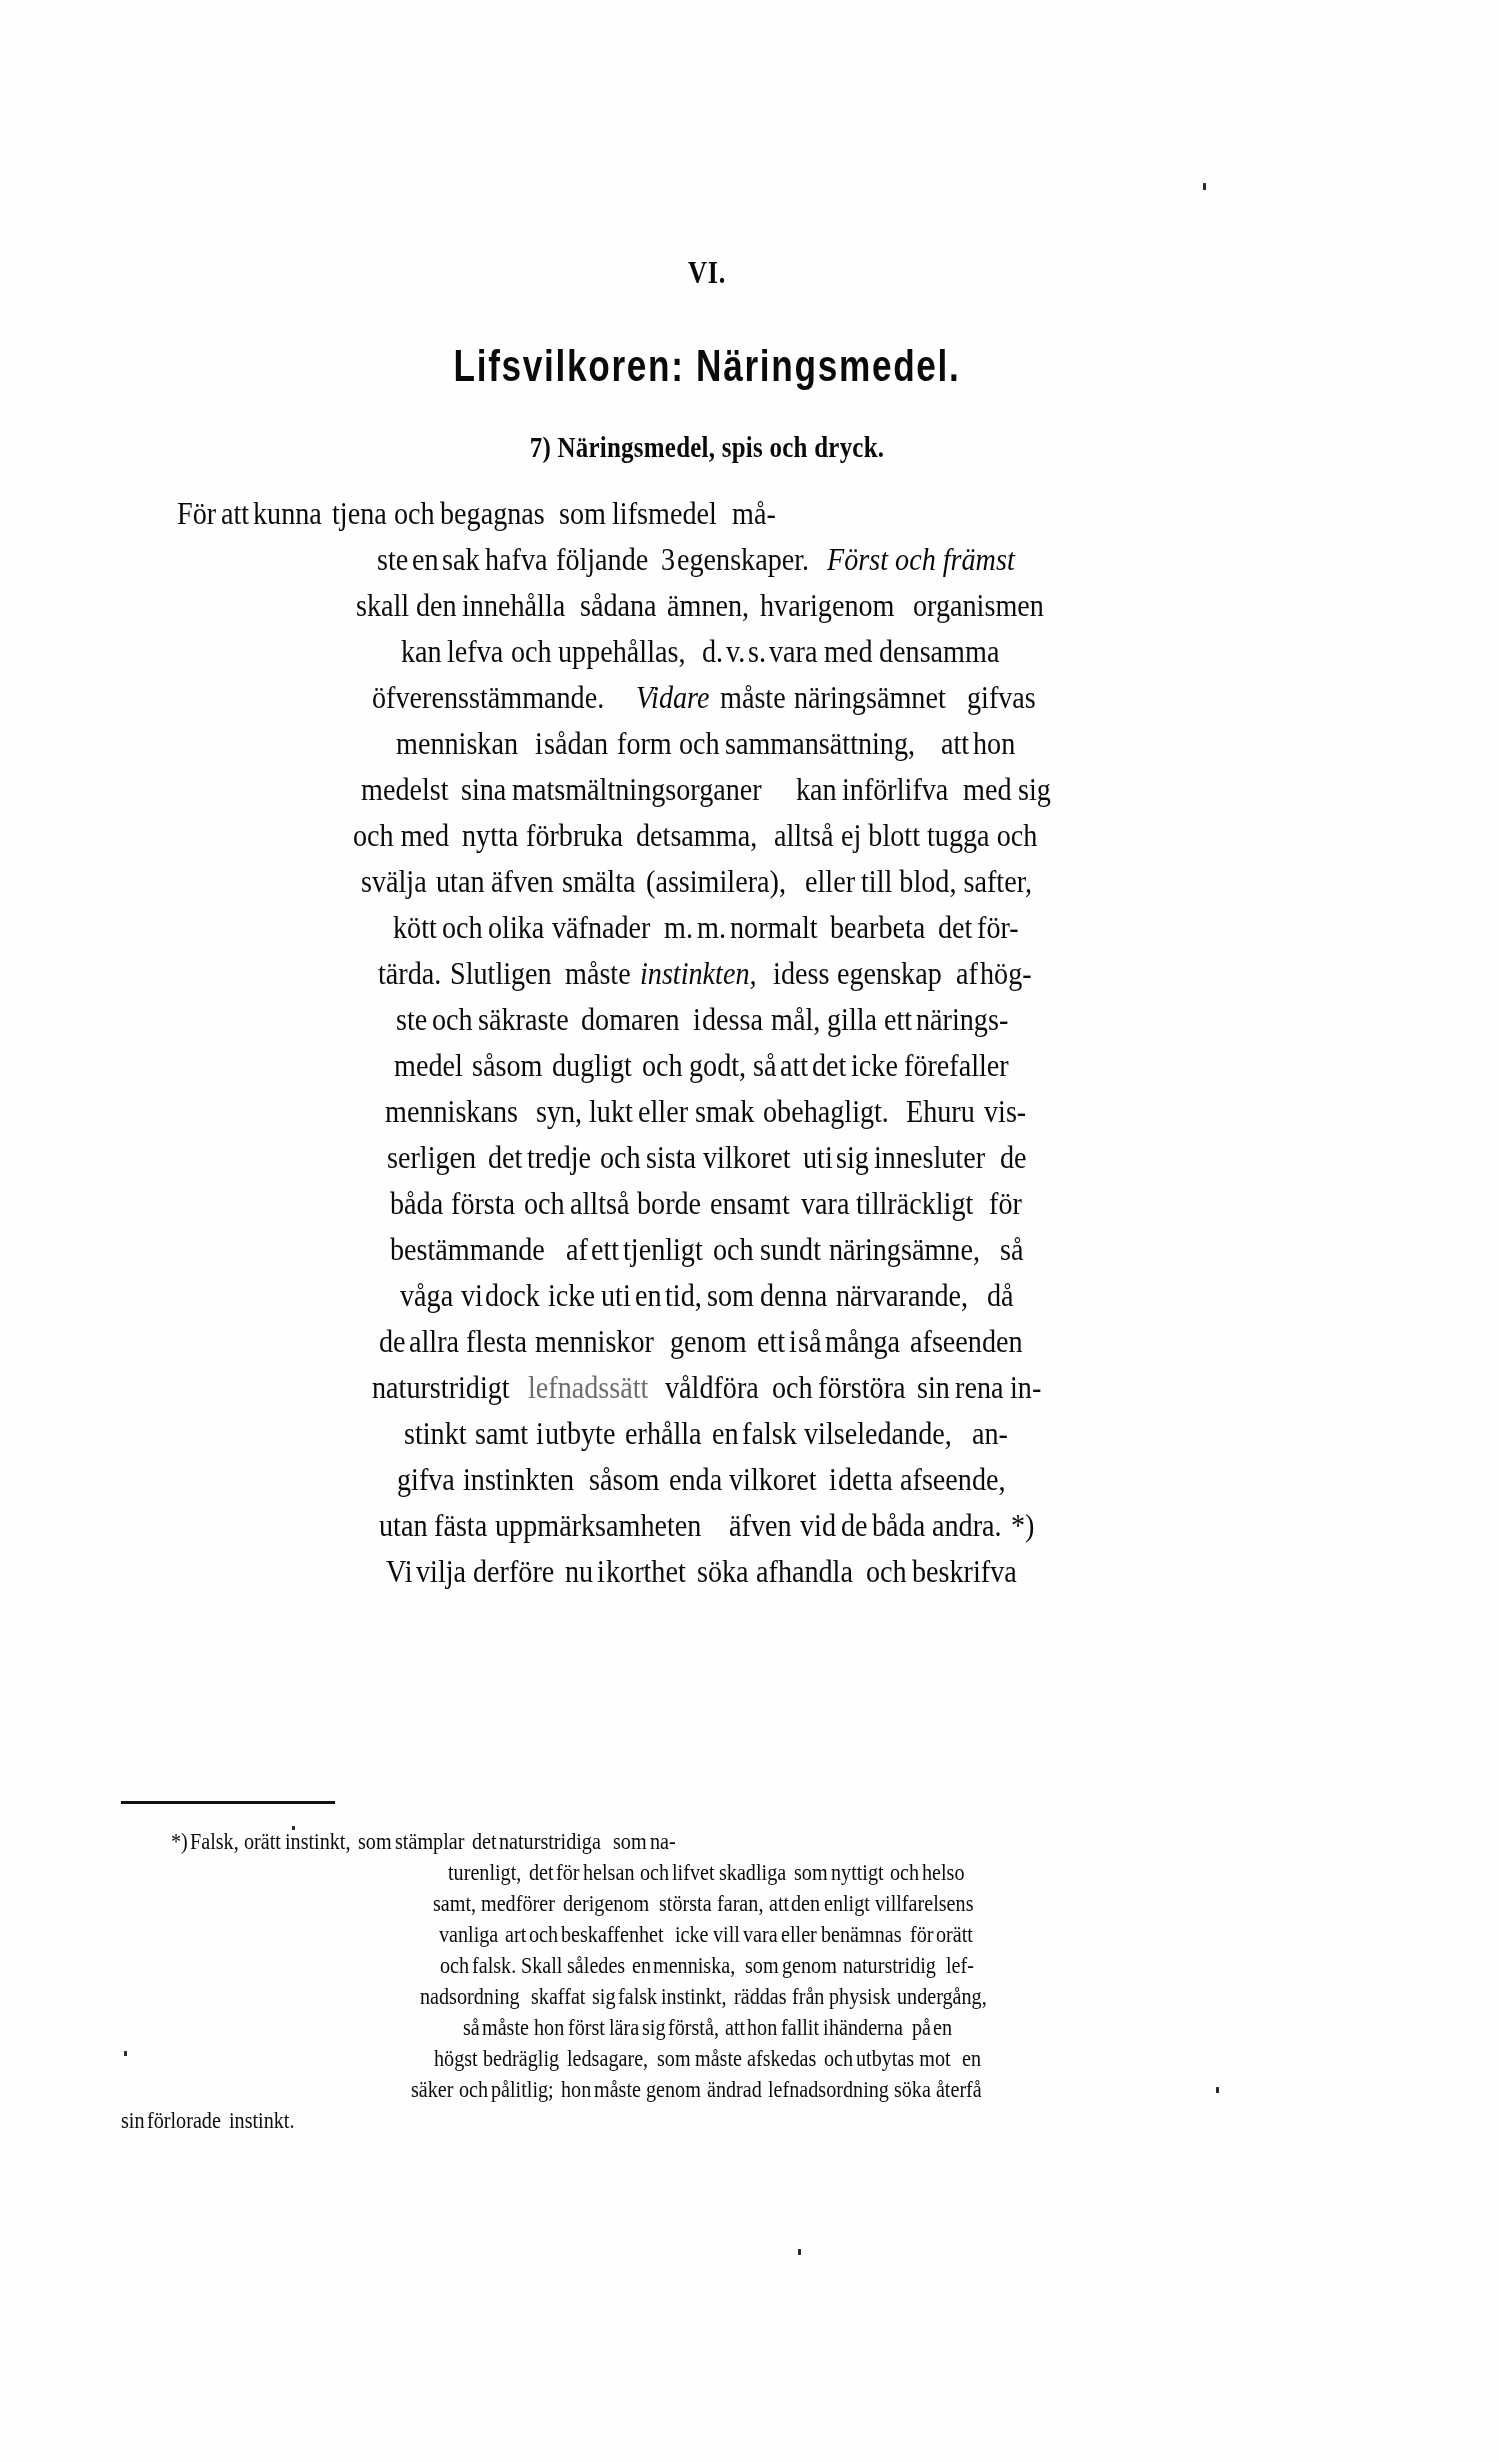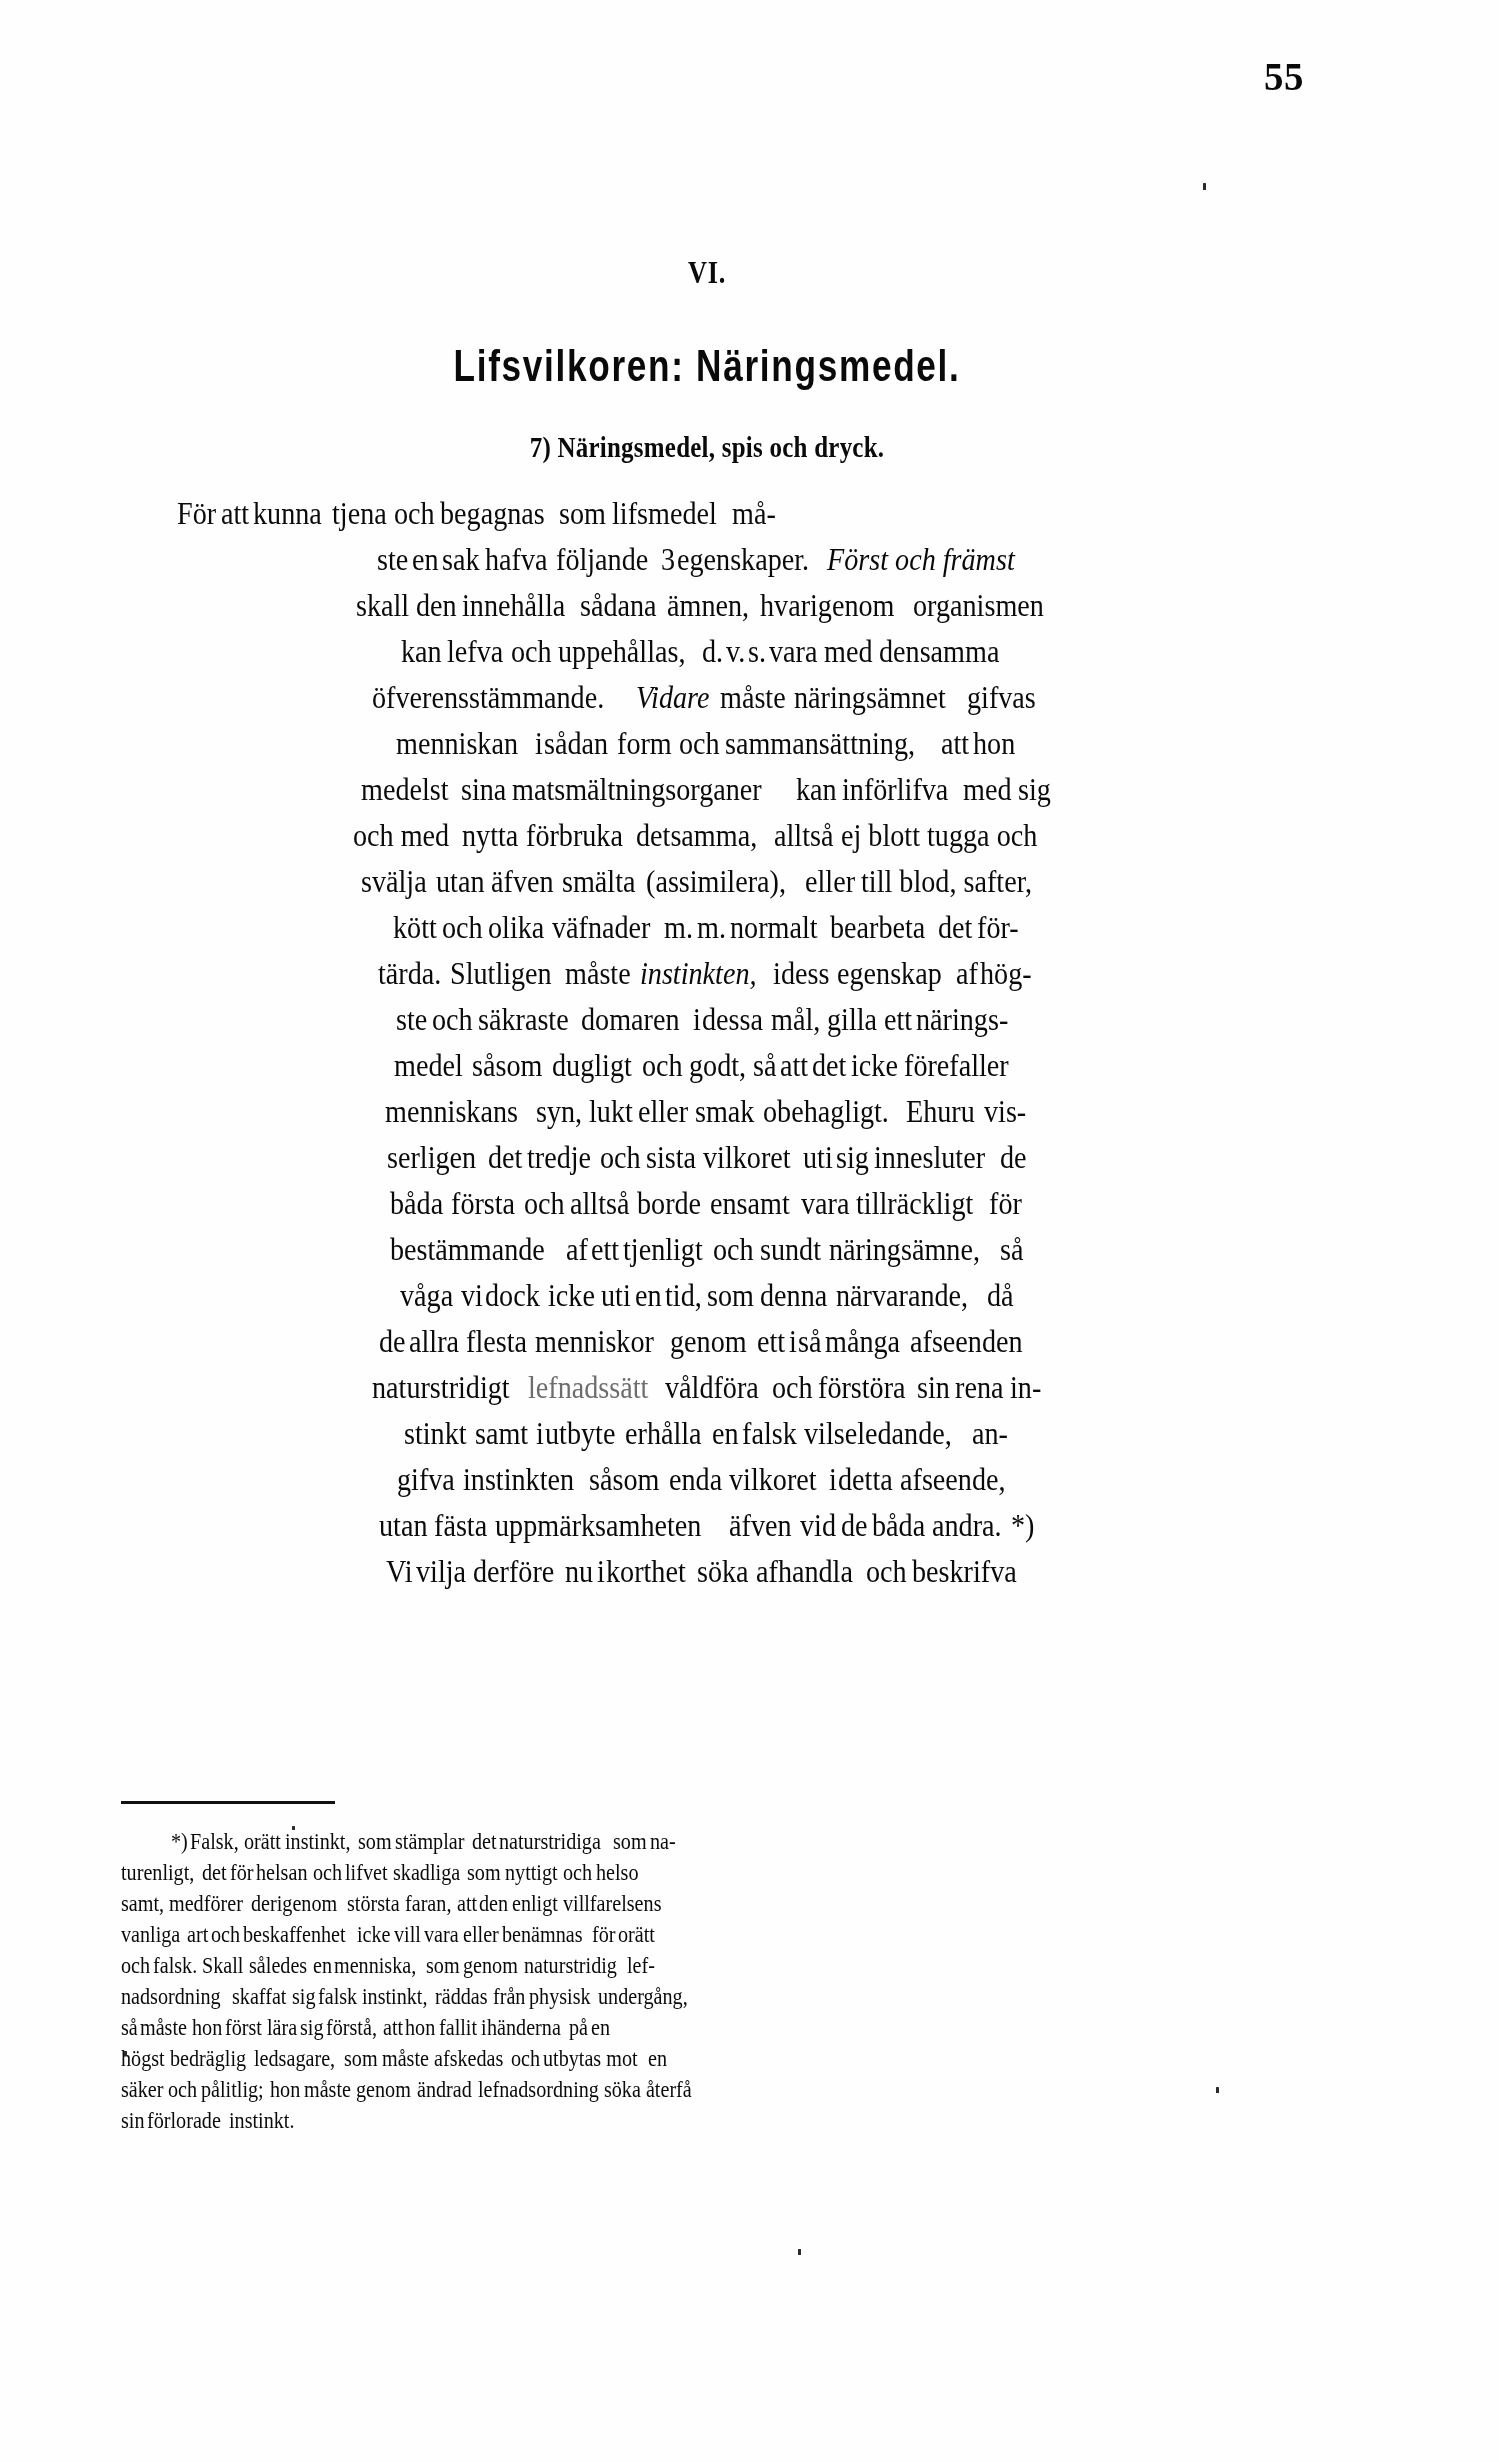--- a/index.html
+++ b/index.html
@@ -134,40 +134,39 @@
   }
 
   .fn-line {
     display: flex;
     height: 31px;
     align-items: baseline;
     font-size: 22.4px;
     line-height: 31px;
     white-space: pre;
   }
-  .fn-line.just { justify-content: flex-start; }
+  .fn-line.just { justify-content: center; }
   .fn-line.flush { justify-content: flex-start; }
   .fn-line.indent { padding-left: 50px; }
 
   .fn-line .w {
     display: inline-block;
     transform: scaleX(0.90);
     transform-origin: left center;
   }
 
   .faded { color: #6d6d6d; }
 
   .specks { position: absolute; background: #2a2a2a; border-radius: 50%; }
 </style>
 </head>
 <body>
 
 <div id="page">
 
-  <div class="folio">55</div>
 
   <div class="chapter-num">VI.</div>
 
   <div class="chapter-title">Lifsvilkoren: Näringsmedel.</div>
 
   <div class="section-title">7) Näringsmedel, spis och dryck.</div>
 
   <div class="body-block" id="body-block">
       <div class="body-line flush indent"><span class="w">För</span><span class="w">att</span><span class="w">kunna</span><span class="w">tjena</span><span class="w">och</span><span class="w">begagnas</span><span class="w">som</span><span class="w">lifsmedel</span><span class="w">må-</span></div>
       <div class="body-line just"><span class="w">ste</span><span class="w">en</span><span class="w">sak</span><span class="w">hafva</span><span class="w">följande</span><span class="w">3</span><span class="w">egenskaper.</span><span class="w it">Först och främst</span></div>

